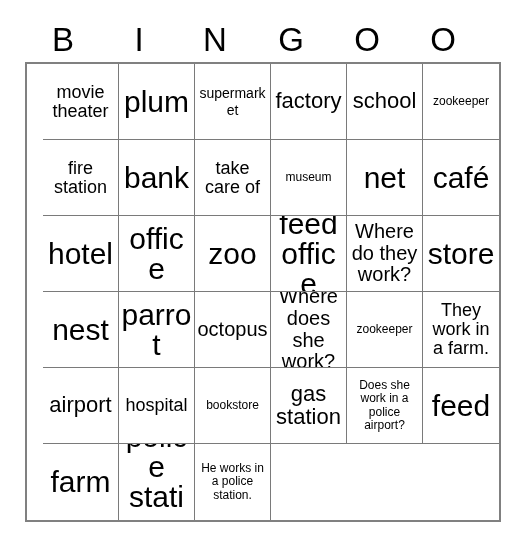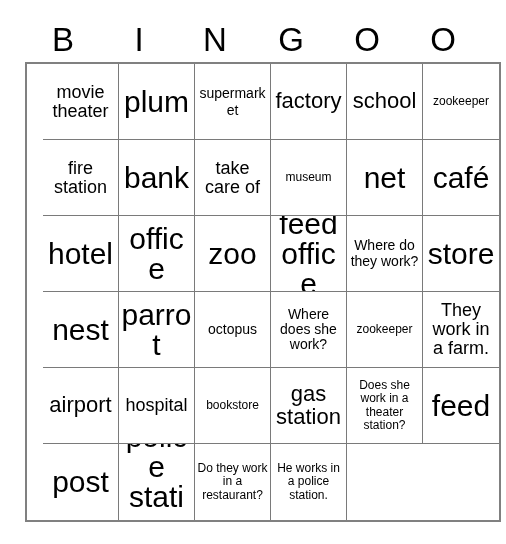--- a/index.html
+++ b/index.html
@@ -81,21 +81,21 @@
     line-height: 1.02;
     word-wrap: break-word;
     font-family: "Liberation Sans", sans-serif;
   }
 
   
   .fs-xxl .cell-text { font-size: 30px; line-height: 1.0; }
   .fs-xl  .cell-text { font-size: 30px; line-height: 1.0; }
   .fs-lg  .cell-text { font-size: 22px; line-height: 1.02; }
   .fs-md  .cell-text { font-size: 18px; line-height: 1.05; }
-  .fs-sm  .cell-text { font-size: 14px; line-height: 1.08; }
+  .fs-sm  .cell-text { font-size: 20px; line-height: 1.08; }
   .fs-xs  .cell-text { font-size: 12px; line-height: 1.12; }
   .fs-xxs .cell-text { font-size: 14px; line-height: 1.15; }
 </style>
 </head>
 <body>
 
 <div id="bingo-card">
 
   <div id="header-row">
       <div class="header-letter">B</div>
@@ -185,32 +185,29 @@
       <div class="cell fs-md">
         <span class="cell-text">hospital</span>
       </div>
       <div class="cell fs-xs">
         <span class="cell-text">bookstore</span>
       </div>
       <div class="cell fs-lg">
         <span class="cell-text">gas station</span>
       </div>
       <div class="cell fs-xs">
-        <span class="cell-text">Does she work in a theater station?</span>
+        <span class="cell-text">Does she work in a police airport?</span>
       </div>
       <div class="cell fs-xxl">
         <span class="cell-text">feed</span>
       </div>
       <div class="cell fs-xxl">
-        <span class="cell-text">post</span>
+        <span class="cell-text">farm</span>
       </div>
       <div class="cell fs-xl">
         <span class="cell-text">police station</span>
       </div>
       <div class="cell fs-xs">
-        <span class="cell-text">Do they work in a restaurant?</span>
-      </div>
-      <div class="cell fs-xs">
         <span class="cell-text">He works in a police station.</span>
       </div>
     </div>
 
 </div>
 
 </body></html>

